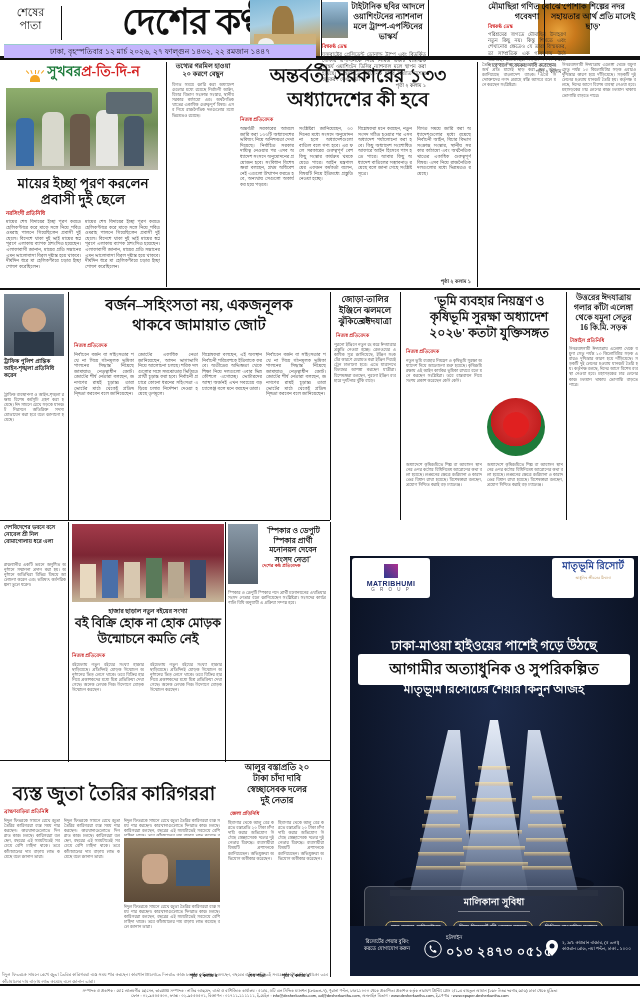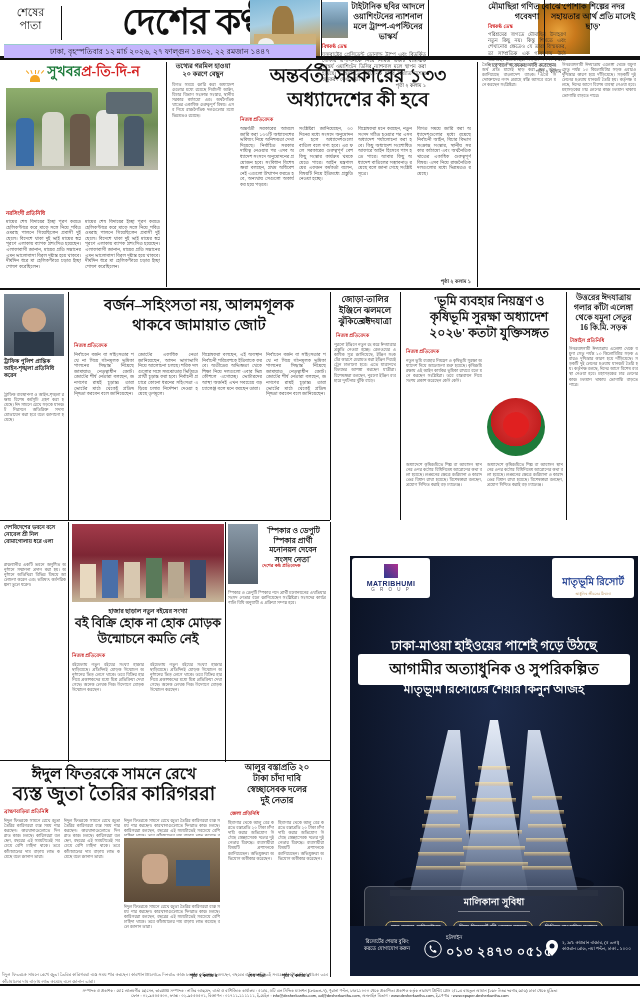--- a/index.html
+++ b/index.html
@@ -83,21 +83,21 @@
     background: radial-gradient(ellipse at 50% 35%, #1c2a4a 0%, #0d1528 70%, #060a14 100%);
     overflow:hidden;
   }
   .ad-logo-l {
     position:absolute; left:2px; top:2px; width:78px; height:40px;
     background:#fff; border-radius:3px; display:flex; align-items:center; justify-content:center;
     flex-direction:column;
   }
   .ad-logo-r {
     position:absolute; right:4px; top:2px; width:82px; height:40px;
-    background:#fff; border-radius:3px; display:flex; align-items:flex-end; justify-content:center;
+    background:#fff; border-radius:3px; display:flex; align-items:flex-start; justify-content:center;
   }
   .ad-line1 { position:absolute; left:0; top:80px; width:288px; text-align:center; color:#fff; font-size:13px; font-weight:bold; font-family:"Liberation Serif",serif;}
   .ad-line2 {
     position:absolute; left:8px; top:98px; width:272px; text-align:center;
     background:#fff; color:#111; font-size:15px; font-weight:bold; padding:3px 0;
     border-radius:3px; font-family:"Liberation Serif",serif;
   }
   .ad-line3 { position:absolute; left:0; top:124px; width:288px; text-align:center; color:#fff; font-size:12px; font-weight:bold; font-family:"Liberation Serif",serif;}
   .ad-building {
     position:absolute; left:40px; top:150px; width:208px; height:190px;
@@ -188,20 +188,21 @@
 
   <div class="photo-generic" style="left:6px;top:88px;width:152px;height:82px;background:linear-gradient(180deg,#8fae6d 0%,#6e8c55 45%,#b9b8a8 100%);">
     <div style="position:absolute;left:10px;top:30px;width:18px;height:48px;background:#3b6ea8;border-radius:6px 6px 0 0;"></div>
     <div style="position:absolute;left:36px;top:24px;width:22px;height:54px;background:#d8d8cc;border-radius:7px 7px 0 0;"></div>
     <div style="position:absolute;left:64px;top:26px;width:20px;height:52px;background:#6b5a4a;border-radius:6px 6px 0 0;"></div>
     <div style="position:absolute;left:90px;top:22px;width:22px;height:56px;background:#e6e6e2;border-radius:7px 7px 0 0;"></div>
     <div style="position:absolute;left:118px;top:28px;width:20px;height:50px;background:#4a5a6a;border-radius:6px 6px 0 0;"></div>
     <div style="position:absolute;left:100px;top:4px;width:46px;height:22px;background:#5d6a72;border-radius:3px;"></div>
   </div>
 
+  <div class="hl" style="position:absolute;left:4px;top:176px;width:158px;font-size:13.5px;line-height:15.5px;">মায়ের ইচ্ছা পূরণ করলেন প্রবাসী দুই ছেলে</div>
   <div class="byline" style="position:absolute;left:6px;top:210px;">নরসিংদী প্রতিনিধি</div>
   <div class="copy" style="position:absolute;left:6px;top:219px;width:75px;height:62px;overflow:hidden;">মায়ের শেষ বিদায়ের ইচ্ছা পূরণ করতে হেলিকপ্টারে করে মাকে সঙ্গে নিয়ে পবিত্র ওমরাহ পালনে গিয়েছিলেন প্রবাসী দুই ছেলে। বিদেশে থাকা দুই ভাই মায়ের স্বপ্ন পূরণে এলাকায় ব্যাপক প্রশংসিত হয়েছেন। এলাকাবাসী জানান, মায়ের প্রতি সন্তানের এমন ভালোবাসা বিরল দৃষ্টান্ত হয়ে থাকবে। দীর্ঘদিন ধরে মা হেলিকপ্টারে চড়ার ইচ্ছা পোষণ করেছিলেন।</div>
   <div class="copy" style="position:absolute;left:85px;top:219px;width:75px;height:62px;overflow:hidden;">মায়ের শেষ বিদায়ের ইচ্ছা পূরণ করতে হেলিকপ্টারে করে মাকে সঙ্গে নিয়ে পবিত্র ওমরাহ পালনে গিয়েছিলেন প্রবাসী দুই ছেলে। বিদেশে থাকা দুই ভাই মায়ের স্বপ্ন পূরণে এলাকায় ব্যাপক প্রশংসিত হয়েছেন। এলাকাবাসী জানান, মায়ের প্রতি সন্তানের এমন ভালোবাসা বিরল দৃষ্টান্ত হয়ে থাকবে। দীর্ঘদিন ধরে মা হেলিকপ্টারে চড়ার ইচ্ছা পোষণ করেছিলেন।</div>
 
   <div class="vrule" style="left:166px;top:62px;height:225px;"></div>
 
   <div style="position:absolute;left:172px;top:62px;width:62px;">
     <div style="font-size:6.5px;font-weight:bold;color:#111;text-align:center;line-height:8px;">তথ্যের গরমিল হাওয়া ২০ করণে বেছুন</div>
     <div class="copy-sm" style="margin-top:4px;height:215px;overflow:hidden;">বিগত সময়ে জারি করা অধ্যাদেশগুলোর মধ্যে রয়েছে নির্বাচনী আইন, বিচার বিভাগ সংক্রান্ত সংস্কার, স্থানীয় সরকার কাঠামো এবং অর্থনৈতিক খাতের একাধিক গুরুত্বপূর্ণ বিষয়। এসব নিয়ে রাজনৈতিক দলগুলোর মধ্যে ভিন্নমতও রয়েছে।</div>
   </div>
@@ -225,21 +226,21 @@
 
   <div class="photo-generic" style="left:4px;top:294px;width:60px;height:62px;background:linear-gradient(180deg,#7b8a98,#4f5a66);">
     <div style="position:absolute;left:18px;top:14px;width:24px;height:24px;border-radius:50%;background:#c9a68a;"></div>
     <div style="position:absolute;left:10px;top:38px;width:40px;height:24px;background:#2e3a48;"></div>
   </div>
   <div style="position:absolute;left:4px;top:358px;width:60px;font-size:5.6px;font-weight:bold;line-height:7px;color:#111;">ট্রাফিক পুলিশ প্রান্তিক আইন-শৃঙ্খলা প্রতিনিধি করেন</div>
   <div class="copy-sm" style="position:absolute;left:4px;top:392px;width:60px;height:120px;overflow:hidden;">ট্রাফিক ব্যবস্থাপনা ও আইন-শৃঙ্খলা রক্ষায় বিশেষ কর্মসূচি গ্রহণ করা হয়েছে। ঈদ সামনে রেখে সড়কে যানজট নিরসনে অতিরিক্ত সদস্য মোতায়েন করা হবে বলে জানানো হয়েছে।</div>
 
   <div class="vrule" style="left:68px;top:292px;height:228px;"></div>
 
-  <div class="hl" style="position:absolute;left:72px;top:296px;width:254px;font-size:15px;line-height:19px;">বর্জন–সহিংসতা নয়, আলমগূলক</div>
+  <div class="hl" style="position:absolute;left:72px;top:296px;width:254px;font-size:15px;line-height:19px;">বর্জন–সহিংসতা নয়, একজনূলক</div>
   <div class="hl" style="position:absolute;left:72px;top:316px;width:254px;font-size:15px;line-height:19px;">থাকবে জামায়াত জোট</div>
   <div class="byline" style="position:absolute;left:74px;top:342px;font-size:5px;">নিজস্ব প্রতিবেদক</div>
 
   <div class="copy" style="position:absolute;left:74px;top:352px;width:60px;height:155px;overflow:hidden;">নির্বাচনে বর্জন বা সহিংসতার পথে না গিয়ে গঠনমূলক ভূমিকা পালনের সিদ্ধান্ত নিয়েছে জামায়াত নেতৃত্বাধীন জোট। জোটের শীর্ষ নেতারা বলছেন, জনগণের রায়ই চূড়ান্ত। তারা ভোটের মাঠে থেকেই প্রতিদ্বন্দ্বিতা করবেন বলে জানিয়েছেন।</div>
   <div class="copy" style="position:absolute;left:138px;top:352px;width:60px;height:155px;overflow:hidden;">জোটের একাধিক নেতা জানিয়েছেন, আসন ভাগাভাগি নিয়ে আলোচনা চলছে। শরিক দলগুলোর সঙ্গে সমঝোতার ভিত্তিতে প্রার্থী চূড়ান্ত করা হবে। নির্বাচনী প্রচারে কোনো ধরনের সহিংসতা এড়িয়ে চলার নির্দেশনা দেওয়া হয়েছে তৃণমূলে।</div>
   <div class="copy" style="position:absolute;left:202px;top:352px;width:60px;height:155px;overflow:hidden;">বিশ্লেষকরা বলছেন, এই অবস্থান নির্বাচনী পরিবেশকে ইতিবাচক করবে। অতীতের অভিজ্ঞতা থেকে শিক্ষা নিয়ে দলগুলো এবার ভিন্ন কৌশলে এগোচ্ছে। ভোটারদের আস্থা অর্জনই এখন সবচেয়ে বড় চ্যালেঞ্জ বলে মনে করছেন তারা।</div>
   <div class="copy" style="position:absolute;left:266px;top:352px;width:60px;height:155px;overflow:hidden;">নির্বাচনে বর্জন বা সহিংসতার পথে না গিয়ে গঠনমূলক ভূমিকা পালনের সিদ্ধান্ত নিয়েছে জামায়াত নেতৃত্বাধীন জোট। জোটের শীর্ষ নেতারা বলছেন, জনগণের রায়ই চূড়ান্ত। তারা ভোটের মাঠে থেকেই প্রতিদ্বন্দ্বিতা করবেন বলে জানিয়েছেন।</div>
 
   <div class="vrule" style="left:330px;top:292px;height:228px;"></div>
 
@@ -298,21 +299,20 @@
   <div class="byline" style="position:absolute;left:72px;top:652px;font-size:5px;">নিজস্ব প্রতিবেদক</div>
   <div class="copy-sm" style="position:absolute;left:72px;top:662px;width:72px;height:95px;overflow:hidden;">বইমেলায় নতুন বইয়ের সংখ্যা হাজার ছাড়িয়েছে। প্রতিদিনই মোড়ক উন্মোচন অনুষ্ঠানের ভিড় লেগে থাকে। তবে বিক্রির হার নিয়ে প্রকাশকদের মধ্যে মিশ্র প্রতিক্রিয়া দেখা গেছে। অনেক লেখক নিজ উদ্যোগে মোড়ক উন্মোচন করছেন।</div>
   <div class="copy-sm" style="position:absolute;left:150px;top:662px;width:72px;height:95px;overflow:hidden;">বইমেলায় নতুন বইয়ের সংখ্যা হাজার ছাড়িয়েছে। প্রতিদিনই মোড়ক উন্মোচন অনুষ্ঠানের ভিড় লেগে থাকে। তবে বিক্রির হার নিয়ে প্রকাশকদের মধ্যে মিশ্র প্রতিক্রিয়া দেখা গেছে। অনেক লেখক নিজ উদ্যোগে মোড়ক উন্মোচন করছেন।</div>
 
   <div class="vrule" style="left:68px;top:522px;height:240px;"></div>
   <div class="vrule" style="left:225px;top:522px;height:240px;"></div>
   <div class="vrule" style="left:330px;top:522px;height:455px;"></div>
 
   <div class="hrule" style="left:0;top:760px;width:330px;"></div>
 
-  <div class="hl" style="position:absolute;left:2px;top:764px;width:224px;font-size:15.5px;line-height:19px;">ঈদুল ফিতরকে সামনে রেখে</div>
   <div class="hl" style="position:absolute;left:2px;top:784px;width:224px;font-size:19px;line-height:19px;">ব্যস্ত জুতা তৈরির কারিগররা</div>
   <div class="byline" style="position:absolute;left:4px;top:808px;font-size:5px;">ব্রাহ্মণবাড়িয়া প্রতিনিধি</div>
 
   <div class="copy-sm" style="position:absolute;left:4px;top:818px;width:56px;height:150px;overflow:hidden;">ঈদুল ফিতরকে সামনে রেখে জুতা তৈরির কারিগররা ব্যস্ত সময় পার করছেন। কারখানাগুলোতে দিনরাত কাজ চলছে। কারিগররা বলছেন, বছরের এই সময়টাতেই সবচেয়ে বেশি চাহিদা থাকে। তবে কাঁচামালের দাম বাড়ায় লাভ কমেছে বলে জানান তারা।</div>
   <div class="copy-sm" style="position:absolute;left:64px;top:818px;width:56px;height:150px;overflow:hidden;">ঈদুল ফিতরকে সামনে রেখে জুতা তৈরির কারিগররা ব্যস্ত সময় পার করছেন। কারখানাগুলোতে দিনরাত কাজ চলছে। কারিগররা বলছেন, বছরের এই সময়টাতেই সবচেয়ে বেশি চাহিদা থাকে। তবে কাঁচামালের দাম বাড়ায় লাভ কমেছে বলে জানান তারা।</div>
 
   <div class="photo-generic" style="left:124px;top:838px;width:96px;height:64px;background:linear-gradient(180deg,#8e7a5e,#5c4a38);">
     <div style="position:absolute;left:18px;top:16px;width:26px;height:30px;border-radius:8px;background:#c9a68a;"></div>
     <div style="position:absolute;left:52px;top:22px;width:34px;height:26px;background:#3e5a7a;"></div>
   </div>

